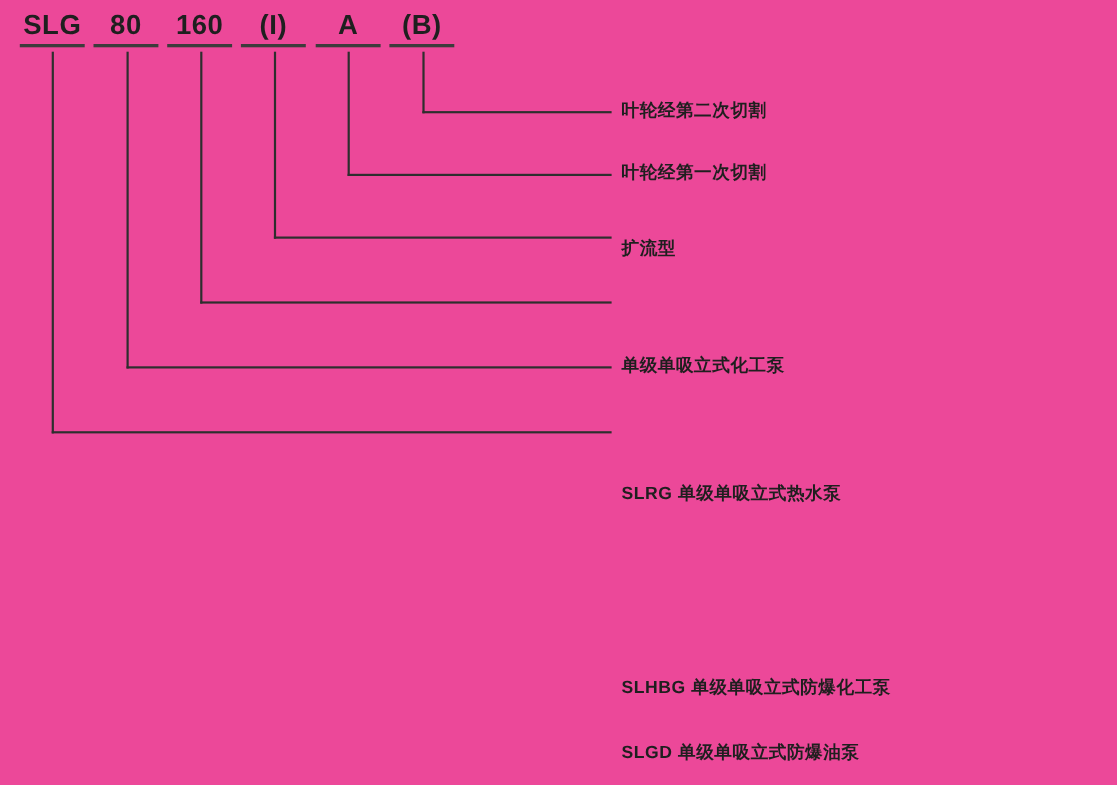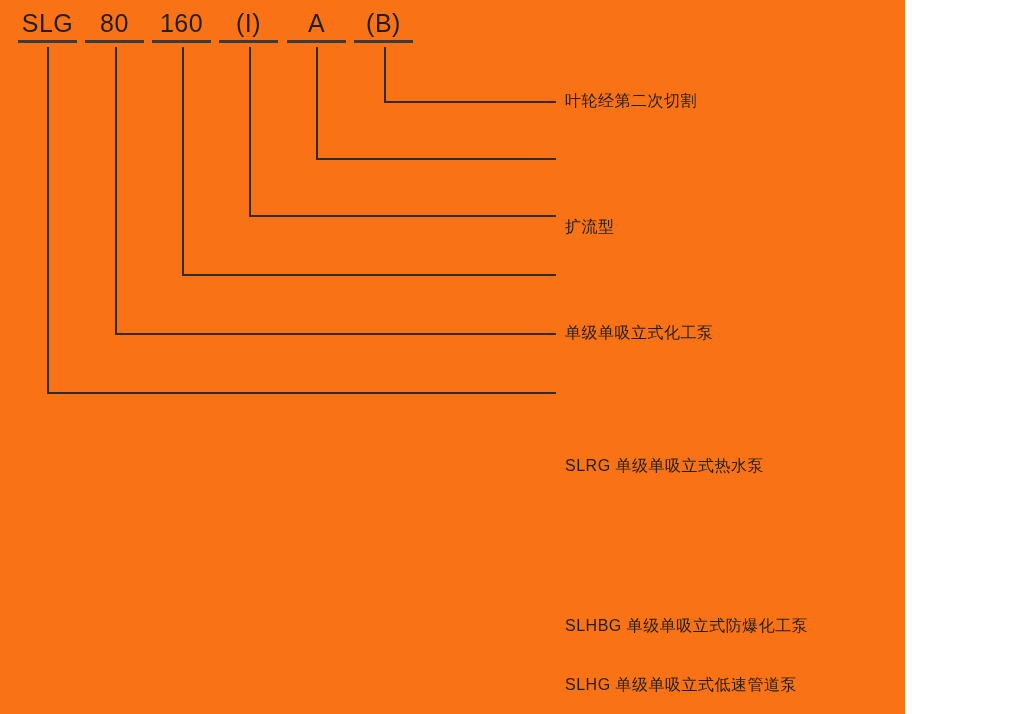--- a/index.html
+++ b/index.html
@@ -2,26 +2,27 @@
 <html lang="zh"><head>
 <meta charset="utf-8">
 <style>
   html, body {
     margin: 0;
     padding: 0;
     background: #ffffff;
   }
   .canvas {
     position: relative;
-    width: 905px;
+    width: 1015px;
     height: 714px;
-    background: #f97316;
+    background: #ec4899;
     font-family: "Liberation Sans", sans-serif;
     color: #1f1f1f;
     overflow: hidden;
+    font-weight: bold;
   }
   
   .seg {
     position: absolute;
     top: 4px;
     width: 59px;
     height: 39px;
     border-bottom: 3px solid #3c3c3c;
     box-sizing: border-box;
     display: flex;
@@ -77,20 +78,21 @@
     </div>
 
   <div class="conn" style="left:384px;width:172px;height:56px"></div>
   <div class="conn" style="left:316px;width:240px;height:113px"></div>
   <div class="conn" style="left:249px;width:307px;height:170px"></div>
   <div class="conn" style="left:182px;width:374px;height:229px"></div>
   <div class="conn" style="left:115px;width:441px;height:288px"></div>
   <div class="conn" style="left:47px;width:509px;height:347px"></div>
 
   <div class="lbl" style="top:86px">叶轮经第二次切割</div>
+  <div class="lbl" style="top:143px">叶轮经第一次切割</div>
   <div class="lbl" style="top:212px">扩流型</div>
   <div class="lbl" style="top:318px">单级单吸立式化工泵</div>
 
-  <div class="lbl" style="top:451px">SLRG 单级单吸立式热水泵</div>
+  <div class="lbl" style="top:435px">SLRG 单级单吸立式热水泵</div>
   <div class="lbl" style="top:611px">SLHBG 单级单吸立式防爆化工泵</div>
-  <div class="lbl" style="top:670px">SLHG 单级单吸立式低速管道泵</div>
+  <div class="lbl" style="top:670px">SLGD 单级单吸立式防爆油泵</div>
 
 </div>
 
 </body></html>

